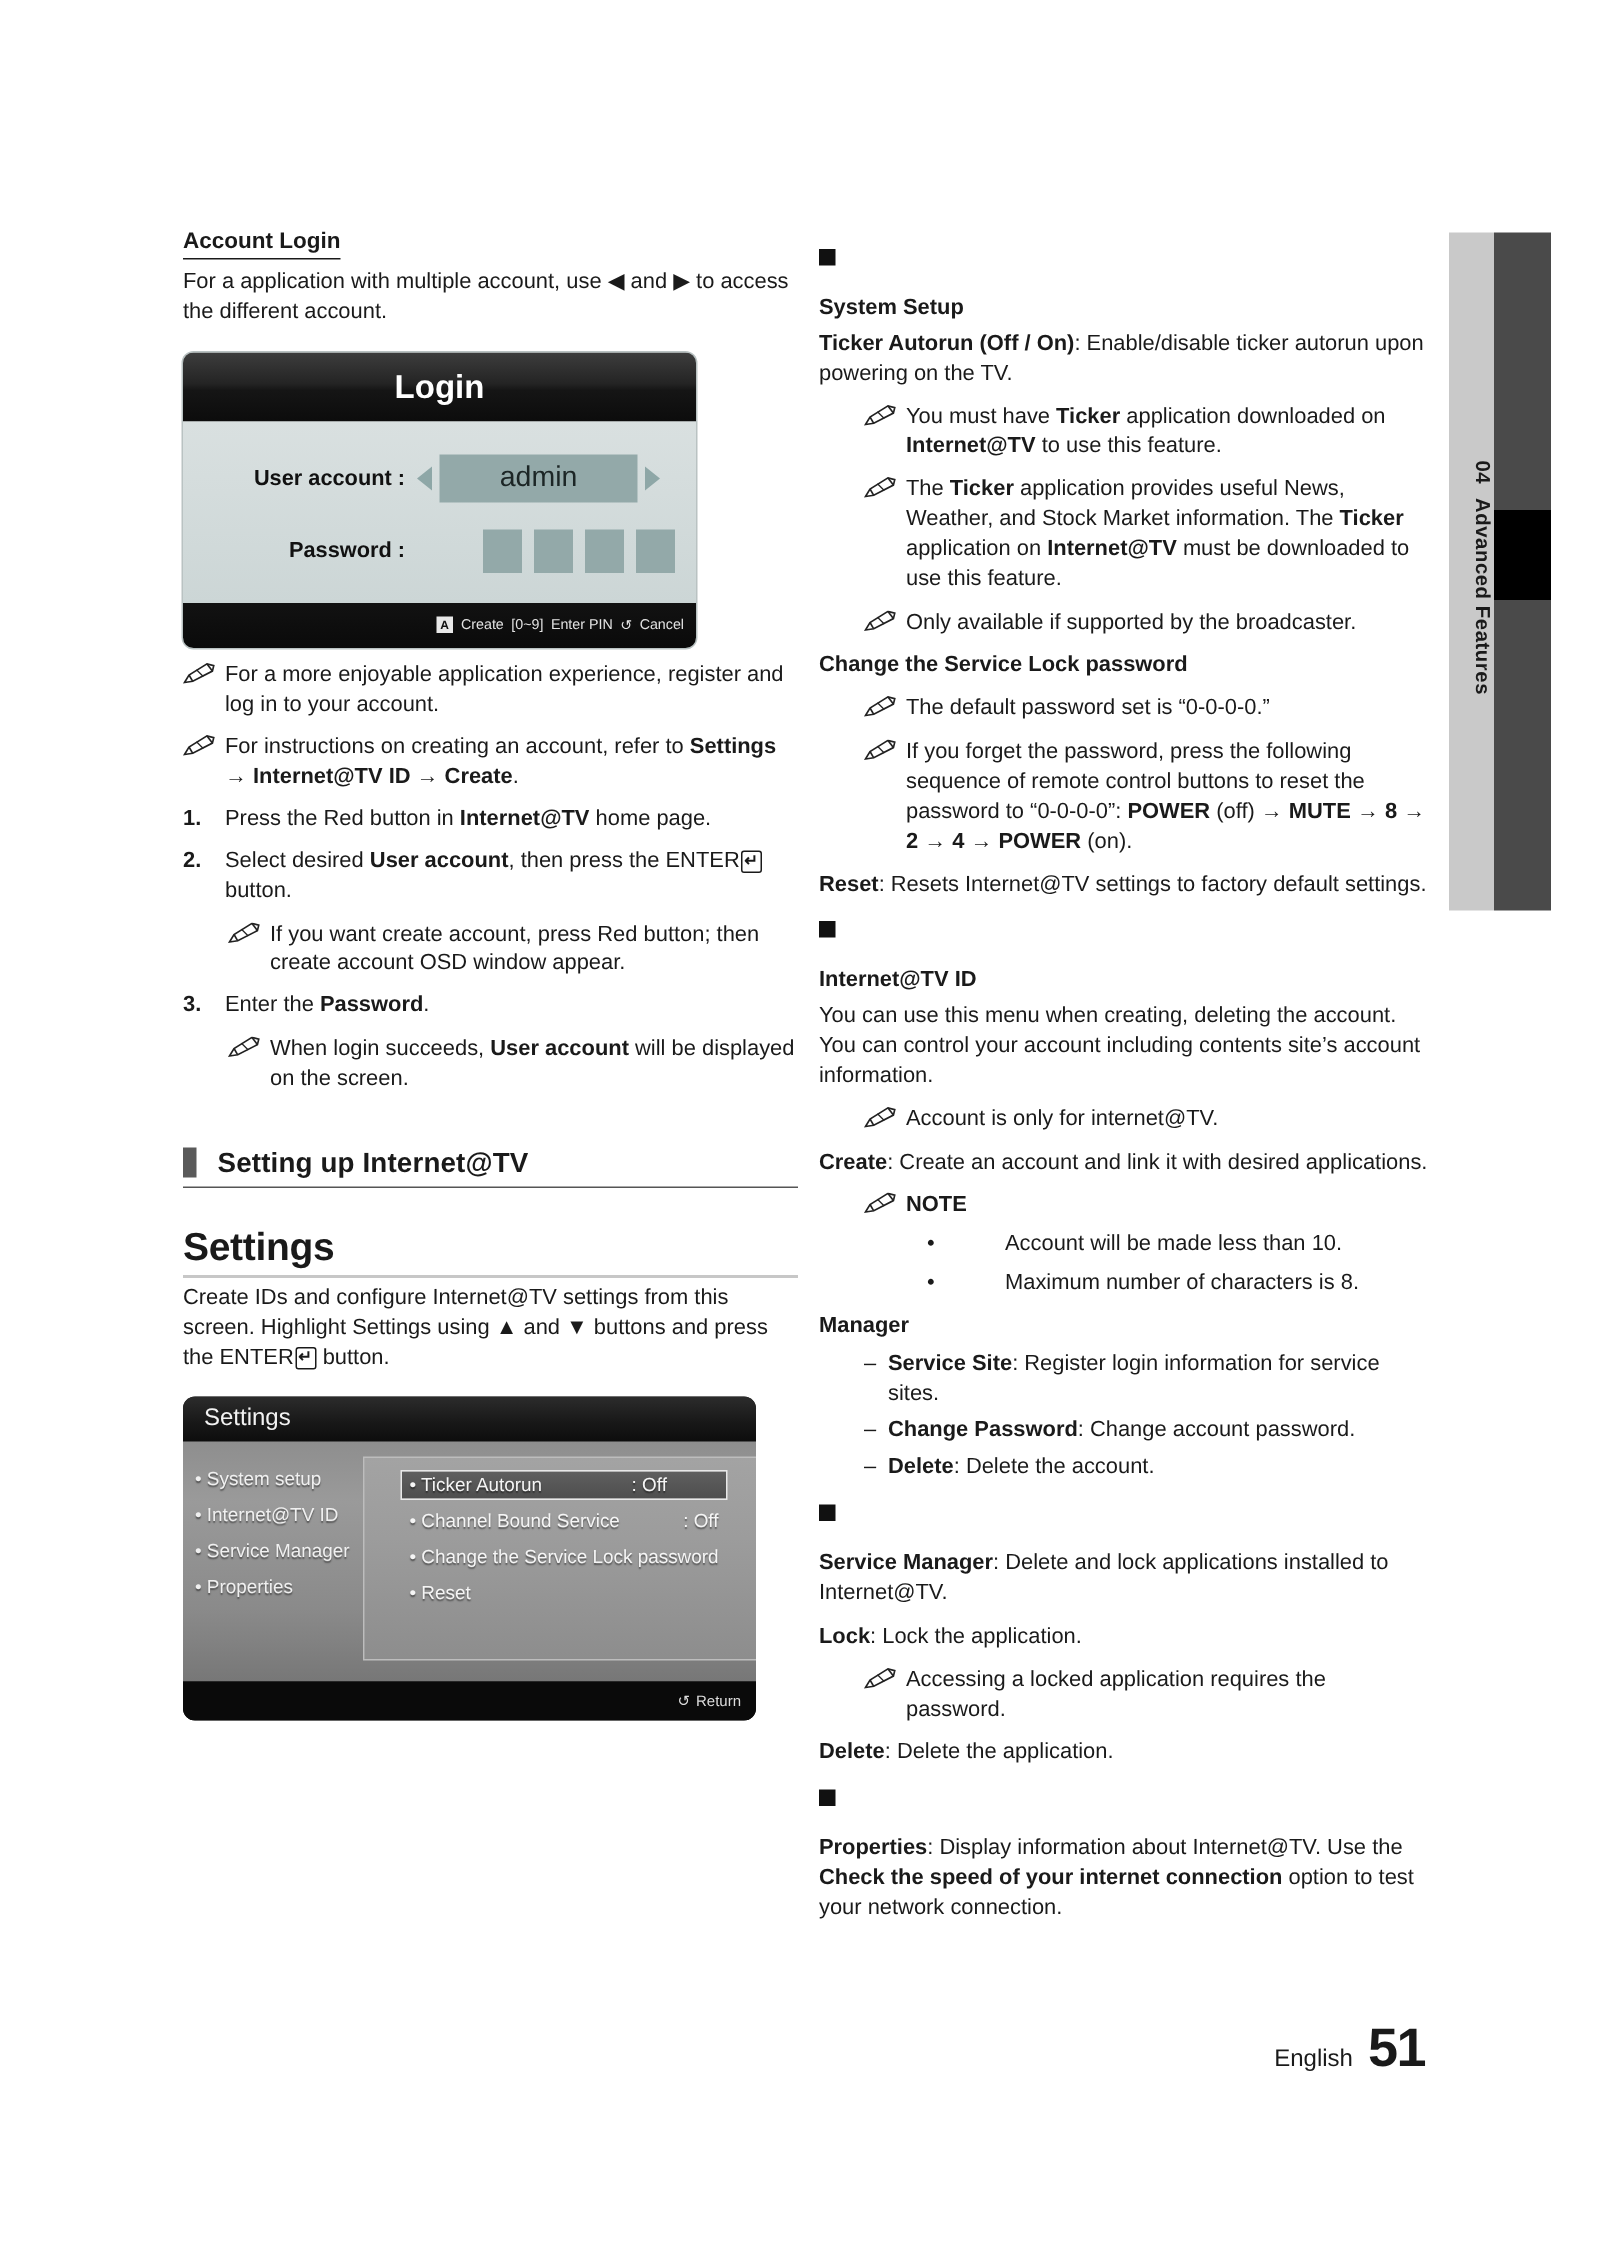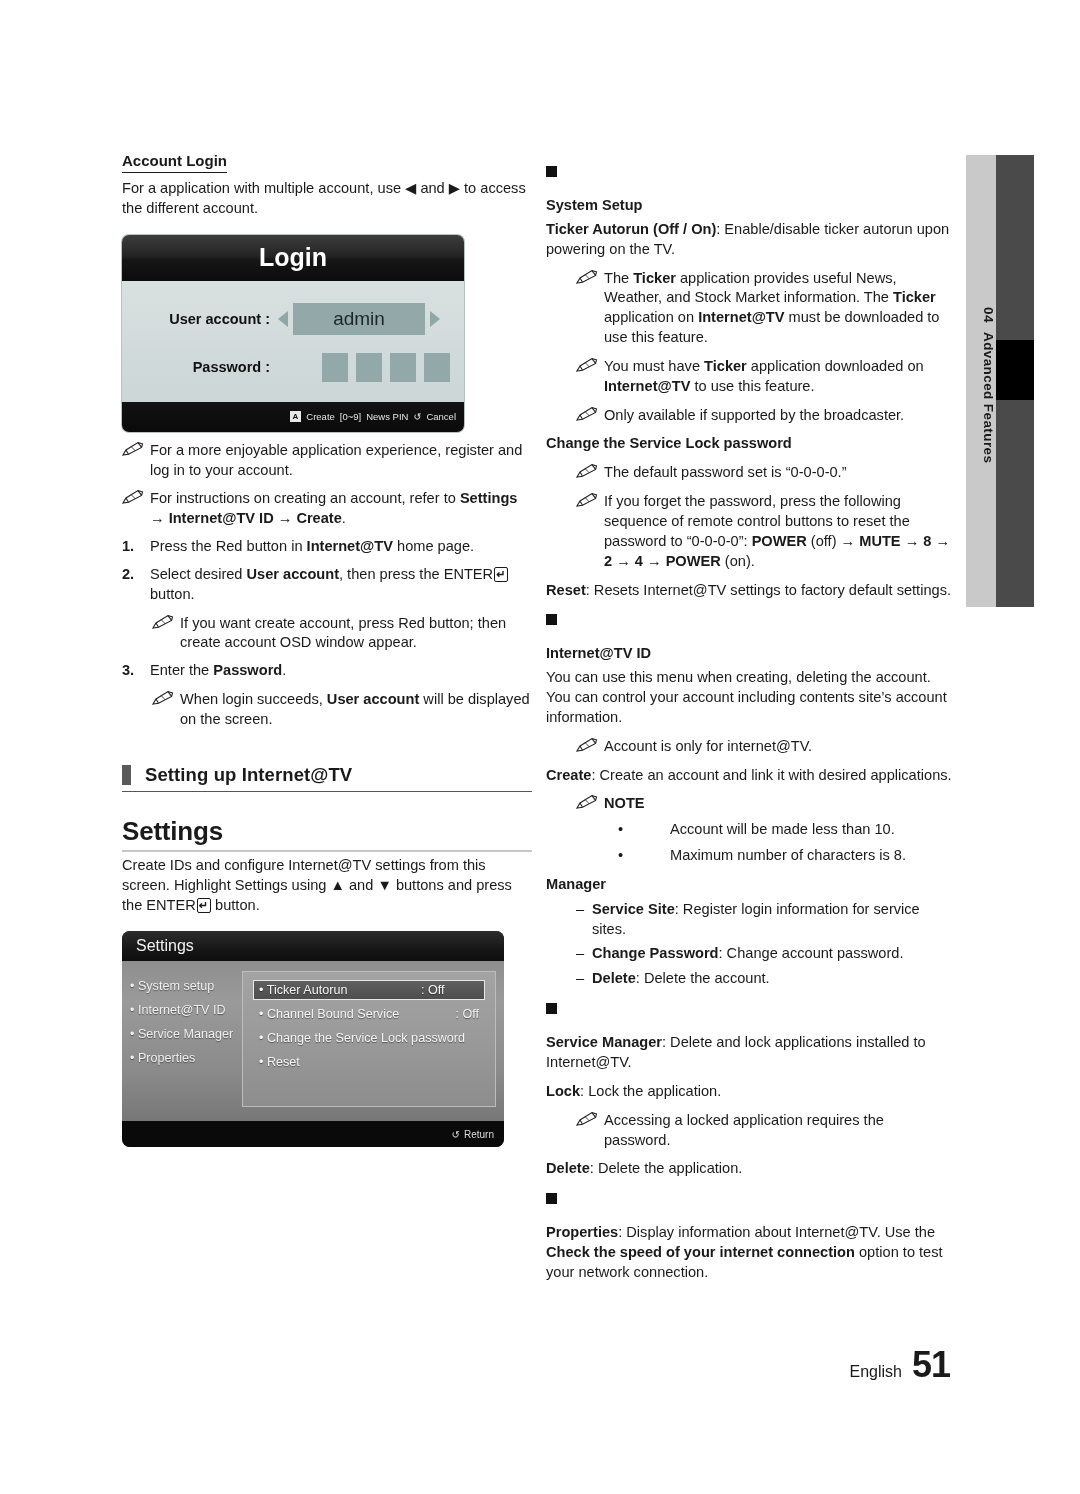--- a/index.html
+++ b/index.html
@@ -222,21 +222,21 @@
     background: #d4dcdc;
     box-shadow: 0 0 0 1px #b9c2c2;
   }
   .osd-login .titlebar {
     height: 46px;
     background: linear-gradient(180deg, #3d3d3d 0%, #242424 45%, #151515 55%, #0c0c0c 100%);
     color: #ffffff;
     display: flex;
     align-items: center;
     justify-content: center;
-    font-size: 25px;
+    font-size: 22px;
     font-weight: bold;
   }
   .osd-login .body {
     background: linear-gradient(180deg,#d9e0e0 0%, #ccd6d6 100%);
     padding: 22px 0 20px 16px;
   }
   .row-acct {
     display: flex;
     align-items: center;
     margin-bottom: 18px;
@@ -334,21 +334,21 @@
     color: #f0f0f0;
     font-size: 12.6px;
     margin-bottom: 10px;
     text-shadow: 0 1px 1px rgba(0,0,0,.45);
     white-space: nowrap;
   }
   .osd-settings .rightpanel {
     flex: 1 1 auto;
     background: linear-gradient(180deg,#a3a3a3 0%, #9c9c9c 40%, #8d8d8d 100%);
     border: 1px solid #bdbdbd;
-    padding: 8px 10px;
+    padding: 8px 24px;
     box-sizing: border-box;
   }
   .osd-settings .item {
     display: flex;
     justify-content: flex-start;
     color: #f5f5f5;
     font-size: 12.6px;
     padding: 3px 6px;
     margin-bottom: 4px;
     text-shadow: 0 1px 1px rgba(0,0,0,.45);
@@ -413,21 +413,21 @@
             <div class="pin"></div>
             <div class="pin"></div>
             <div class="pin"></div>
           </div>
         </div>
       </div>
       <div class="footer">
         <span class="key-a">A</span>
         <span>Create</span>
         <span>[0~9]</span>
-        <span>News PIN</span>
+        <span>Enter PIN</span>
         <span>↺</span>
         <span>Cancel</span>
       </div>
     </div>
 
     
     <div class="note">
       <span class="pencil">
         <svg width="22" height="14" viewBox="0 0 22 14">
             <path d="M1 13 L4 8 L16 0.6 L20.5 1.8 L19.6 5.4 L6.5 12.2 Z" fill="none" stroke="#222" stroke-width="1.1"></path>
@@ -549,33 +549,33 @@
 
     <div class="note indent">
       <span class="pencil">
         <svg width="22" height="14" viewBox="0 0 22 14">
             <path d="M1 13 L4 8 L16 0.6 L20.5 1.8 L19.6 5.4 L6.5 12.2 Z" fill="none" stroke="#222" stroke-width="1.1"></path>
             <path d="M4 8 L6.5 12.2" fill="none" stroke="#222" stroke-width="1.1"></path>
             <path d="M16 0.6 L19.6 5.4" fill="none" stroke="#222" stroke-width="1.1"></path>
             <path d="M9 4.5 L13.5 9" fill="none" stroke="#222" stroke-width=".8"></path>
           </svg>
       </span>
+      <span class="txt"><span>You must have </span><span class="b">Ticker</span><span> application downloaded on </span><span class="b">Internet@TV</span><span> to use this feature.</span></span>
+    </div>
+
+    <div class="note indent">
+      <span class="pencil">
+        <svg width="22" height="14" viewBox="0 0 22 14">
+            <path d="M1 13 L4 8 L16 0.6 L20.5 1.8 L19.6 5.4 L6.5 12.2 Z" fill="none" stroke="#222" stroke-width="1.1"></path>
+            <path d="M4 8 L6.5 12.2" fill="none" stroke="#222" stroke-width="1.1"></path>
+            <path d="M16 0.6 L19.6 5.4" fill="none" stroke="#222" stroke-width="1.1"></path>
+            <path d="M9 4.5 L13.5 9" fill="none" stroke="#222" stroke-width=".8"></path>
+          </svg>
+      </span>
       <span class="txt"><span>The </span><span class="b">Ticker</span><span> application provides useful News, Weather, and Stock Market information. The </span><span class="b">Ticker</span><span> application on </span><span class="b">Internet@TV</span><span> must be downloaded to use this feature.</span></span>
-    </div>
-
-    <div class="note indent">
-      <span class="pencil">
-        <svg width="22" height="14" viewBox="0 0 22 14">
-            <path d="M1 13 L4 8 L16 0.6 L20.5 1.8 L19.6 5.4 L6.5 12.2 Z" fill="none" stroke="#222" stroke-width="1.1"></path>
-            <path d="M4 8 L6.5 12.2" fill="none" stroke="#222" stroke-width="1.1"></path>
-            <path d="M16 0.6 L19.6 5.4" fill="none" stroke="#222" stroke-width="1.1"></path>
-            <path d="M9 4.5 L13.5 9" fill="none" stroke="#222" stroke-width=".8"></path>
-          </svg>
-      </span>
-      <span class="txt"><span>You must have </span><span class="b">Ticker</span><span> application downloaded on </span><span class="b">Internet@TV</span><span> to use this feature.</span></span>
     </div>
 
 
     <div class="note indent">
       <span class="pencil">
         <svg width="22" height="14" viewBox="0 0 22 14">
             <path d="M1 13 L4 8 L16 0.6 L20.5 1.8 L19.6 5.4 L6.5 12.2 Z" fill="none" stroke="#222" stroke-width="1.1"></path>
             <path d="M4 8 L6.5 12.2" fill="none" stroke="#222" stroke-width="1.1"></path>
             <path d="M16 0.6 L19.6 5.4" fill="none" stroke="#222" stroke-width="1.1"></path>
             <path d="M9 4.5 L13.5 9" fill="none" stroke="#222" stroke-width=".8"></path>

